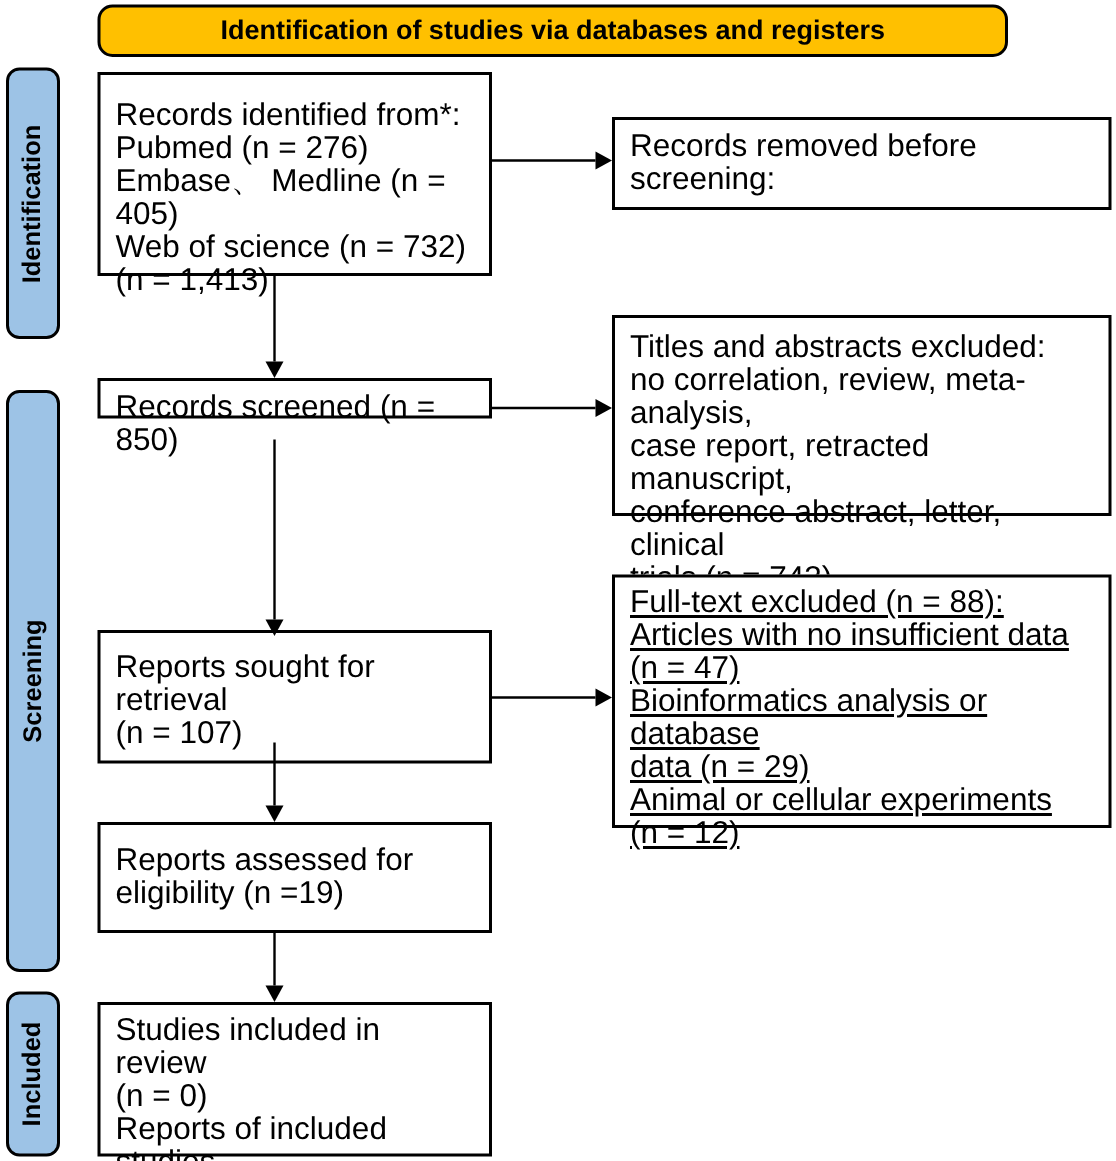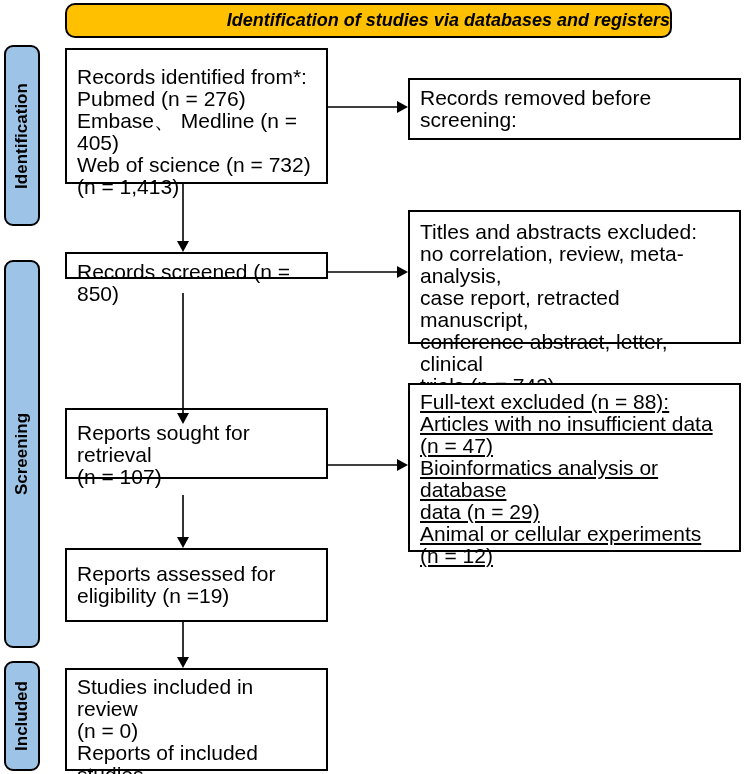--- a/index.html
+++ b/index.html
@@ -14,22 +14,22 @@
     overflow: hidden;
   }
 
   .banner {
     position: absolute;
     left: 65px; top: 3px;
     width: 607px; height: 35px;
     background: var(--banner-bg, #FFC000);
     border: 2px solid #000;
     border-radius: 10px;
-    display: flex; align-items: center; justify-content: flex-end;
-    font-weight: bold; font-size: 18px; font-style: italic;
+    display: flex; align-items: center; justify-content: center;
+    font-weight: bold; font-size: 18px;
   }
 
   .stage {
     position: absolute;
     left: 4px; width: 36px;
     background: var(--stage-bg, #9DC3E6);
     border: 2px solid #000;
     border-radius: 9px;
     display: flex; align-items: center; justify-content: center;
   }
@@ -51,21 +51,21 @@
     line-height: 22px;
     padding: 16px 10px;
   }
   .box .line { display: block; }
 
   .main-box  { left: 65px;  width: 263px; }
   .side-box  { left: 408px; width: 333px; }
 
   .box-identified { top: 48px;  height: 136px; }
   .box-screened   { top: 252px; height: 23px; padding-top: 7px; }
-  .box-sought     { top: 408px; height: 71px; padding-top: 12px; }
+  .box-sought     { top: 420px; height: 89px; padding-top: 12px; }
   .box-assessed   { top: 548px; height: 74px; padding-top: 13px; }
   .box-included   { top: 668px; height: 103px; padding-top: 6px; }
 
   .box-removed    { top: 78px;  height: 62px; padding-top: 7px; }
   .box-titles     { top: 210px; height: 134px; padding-top: 9px; }
   .box-fulltext   { top: 383px; height: 169px; padding-top: 6px; text-decoration: underline; }
 
   svg.arrows {
     position: absolute;
     left: 0; top: 0;

